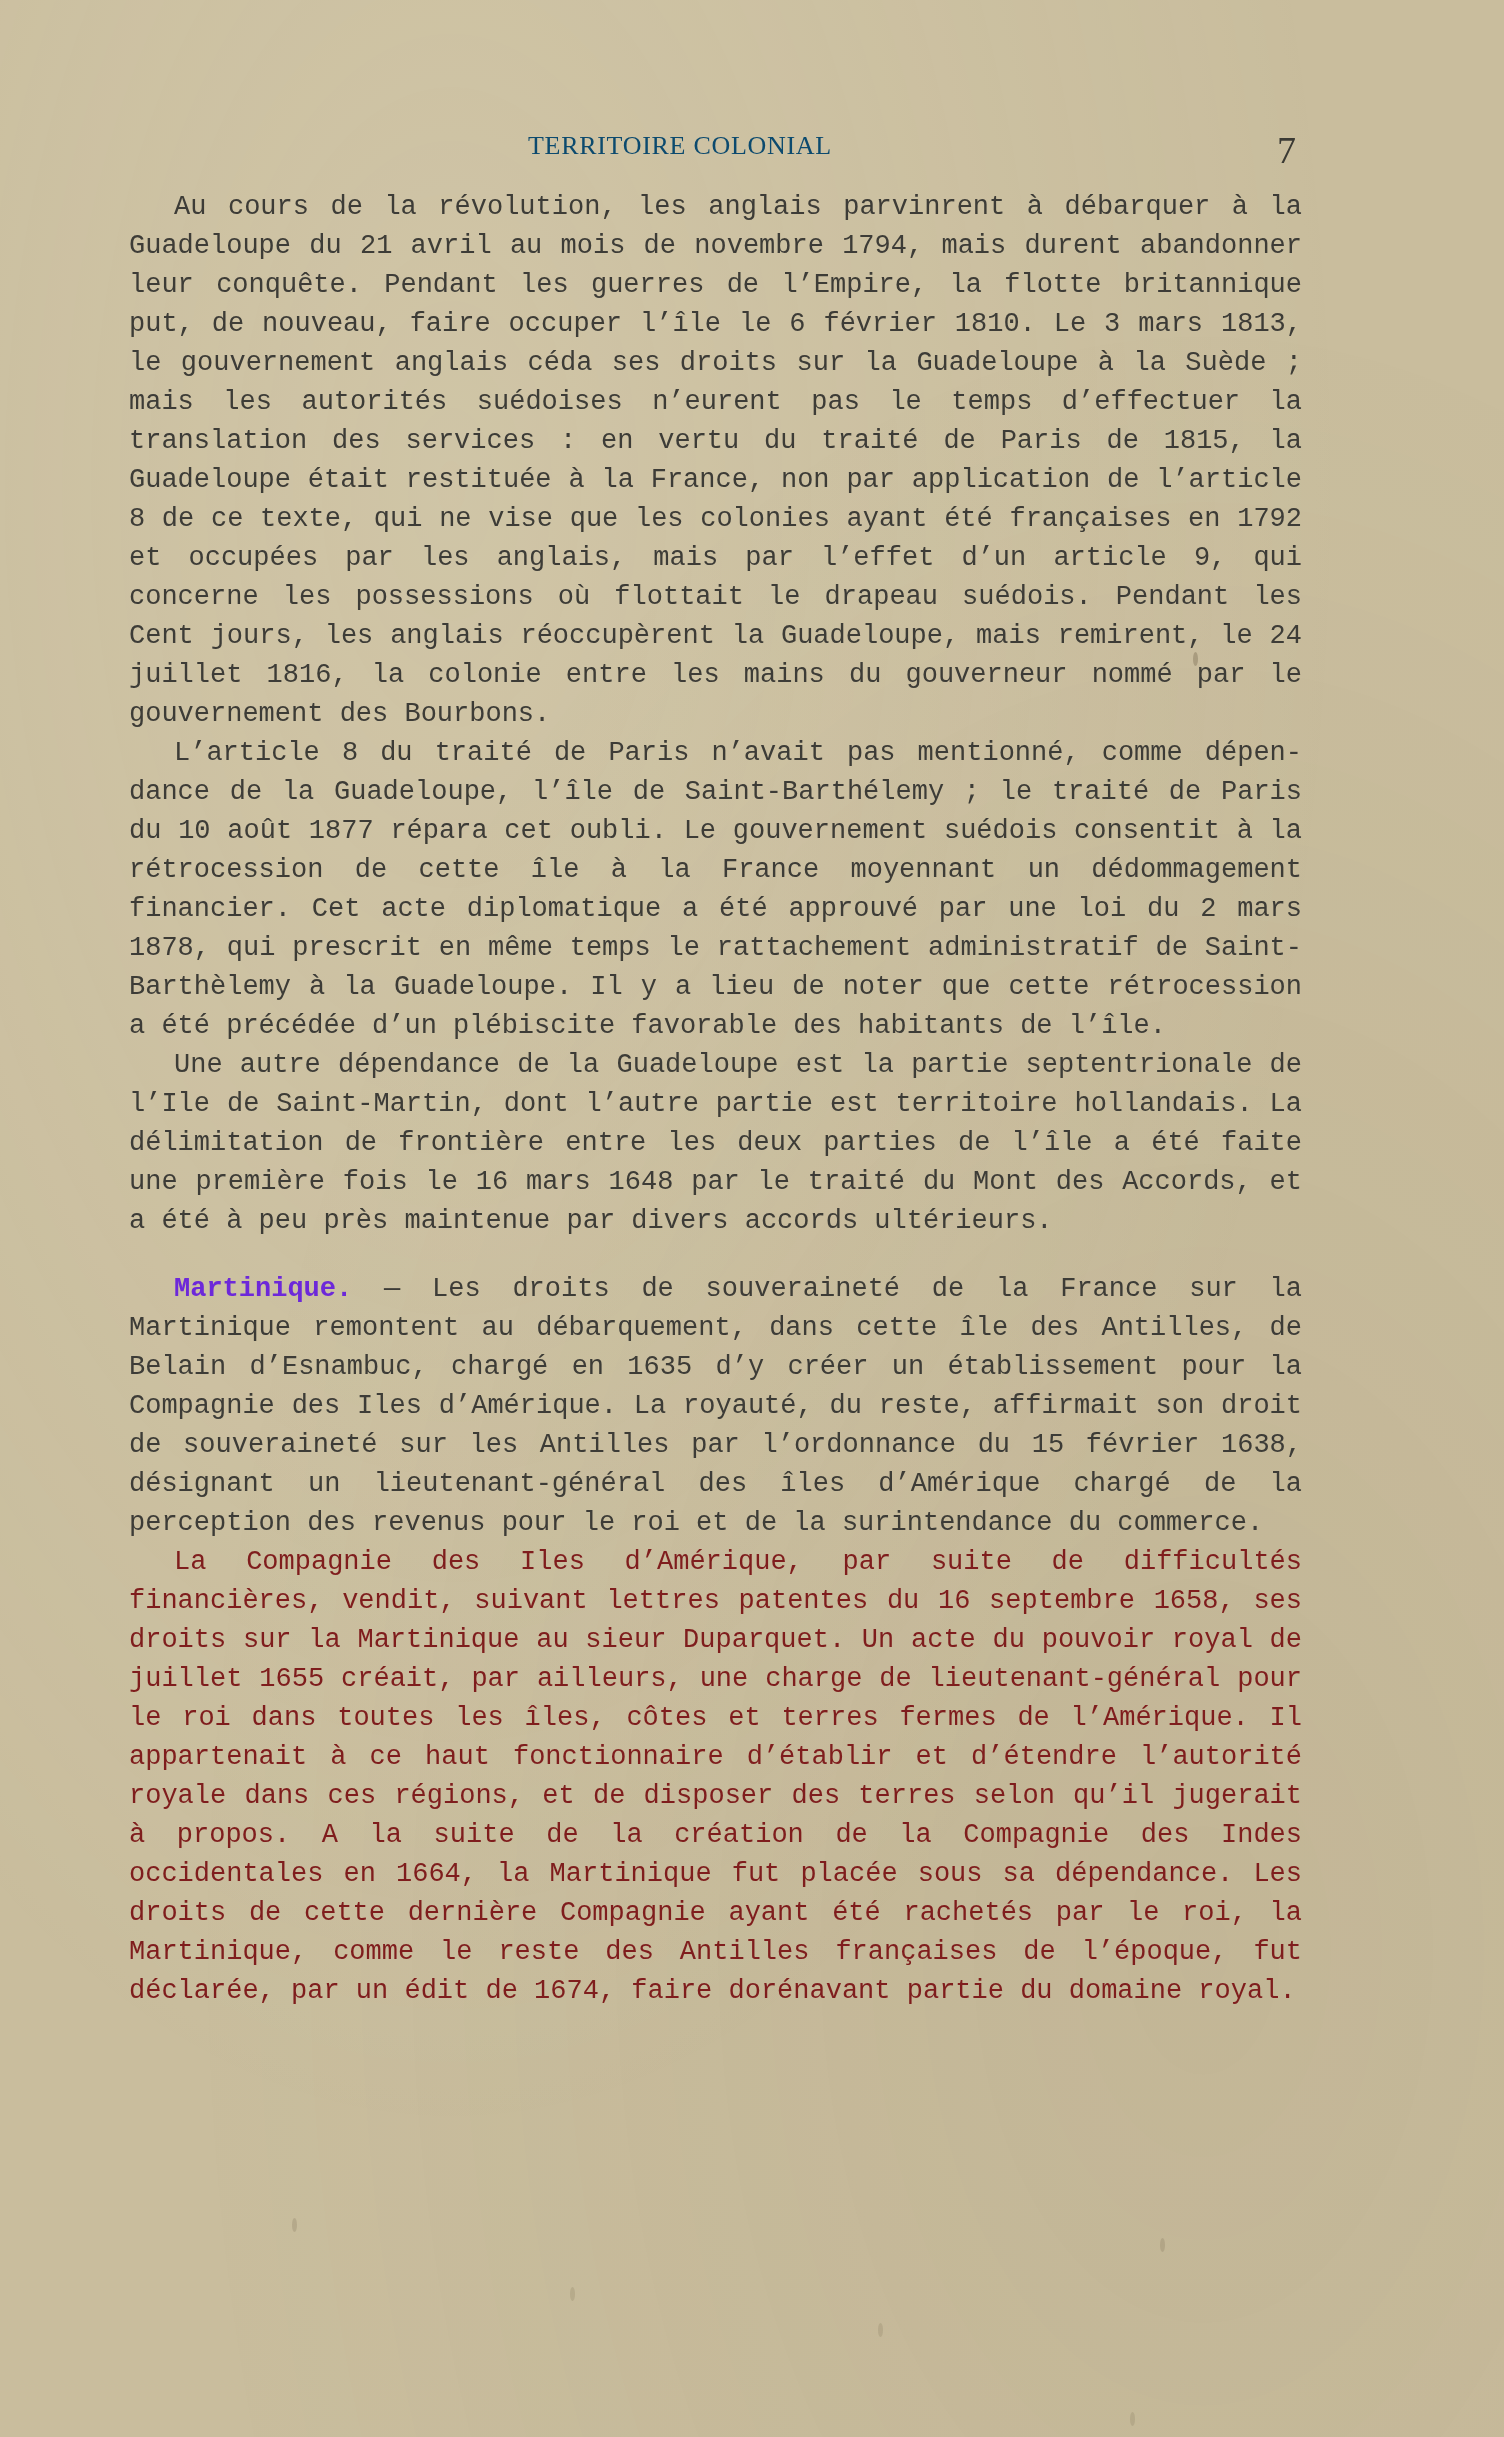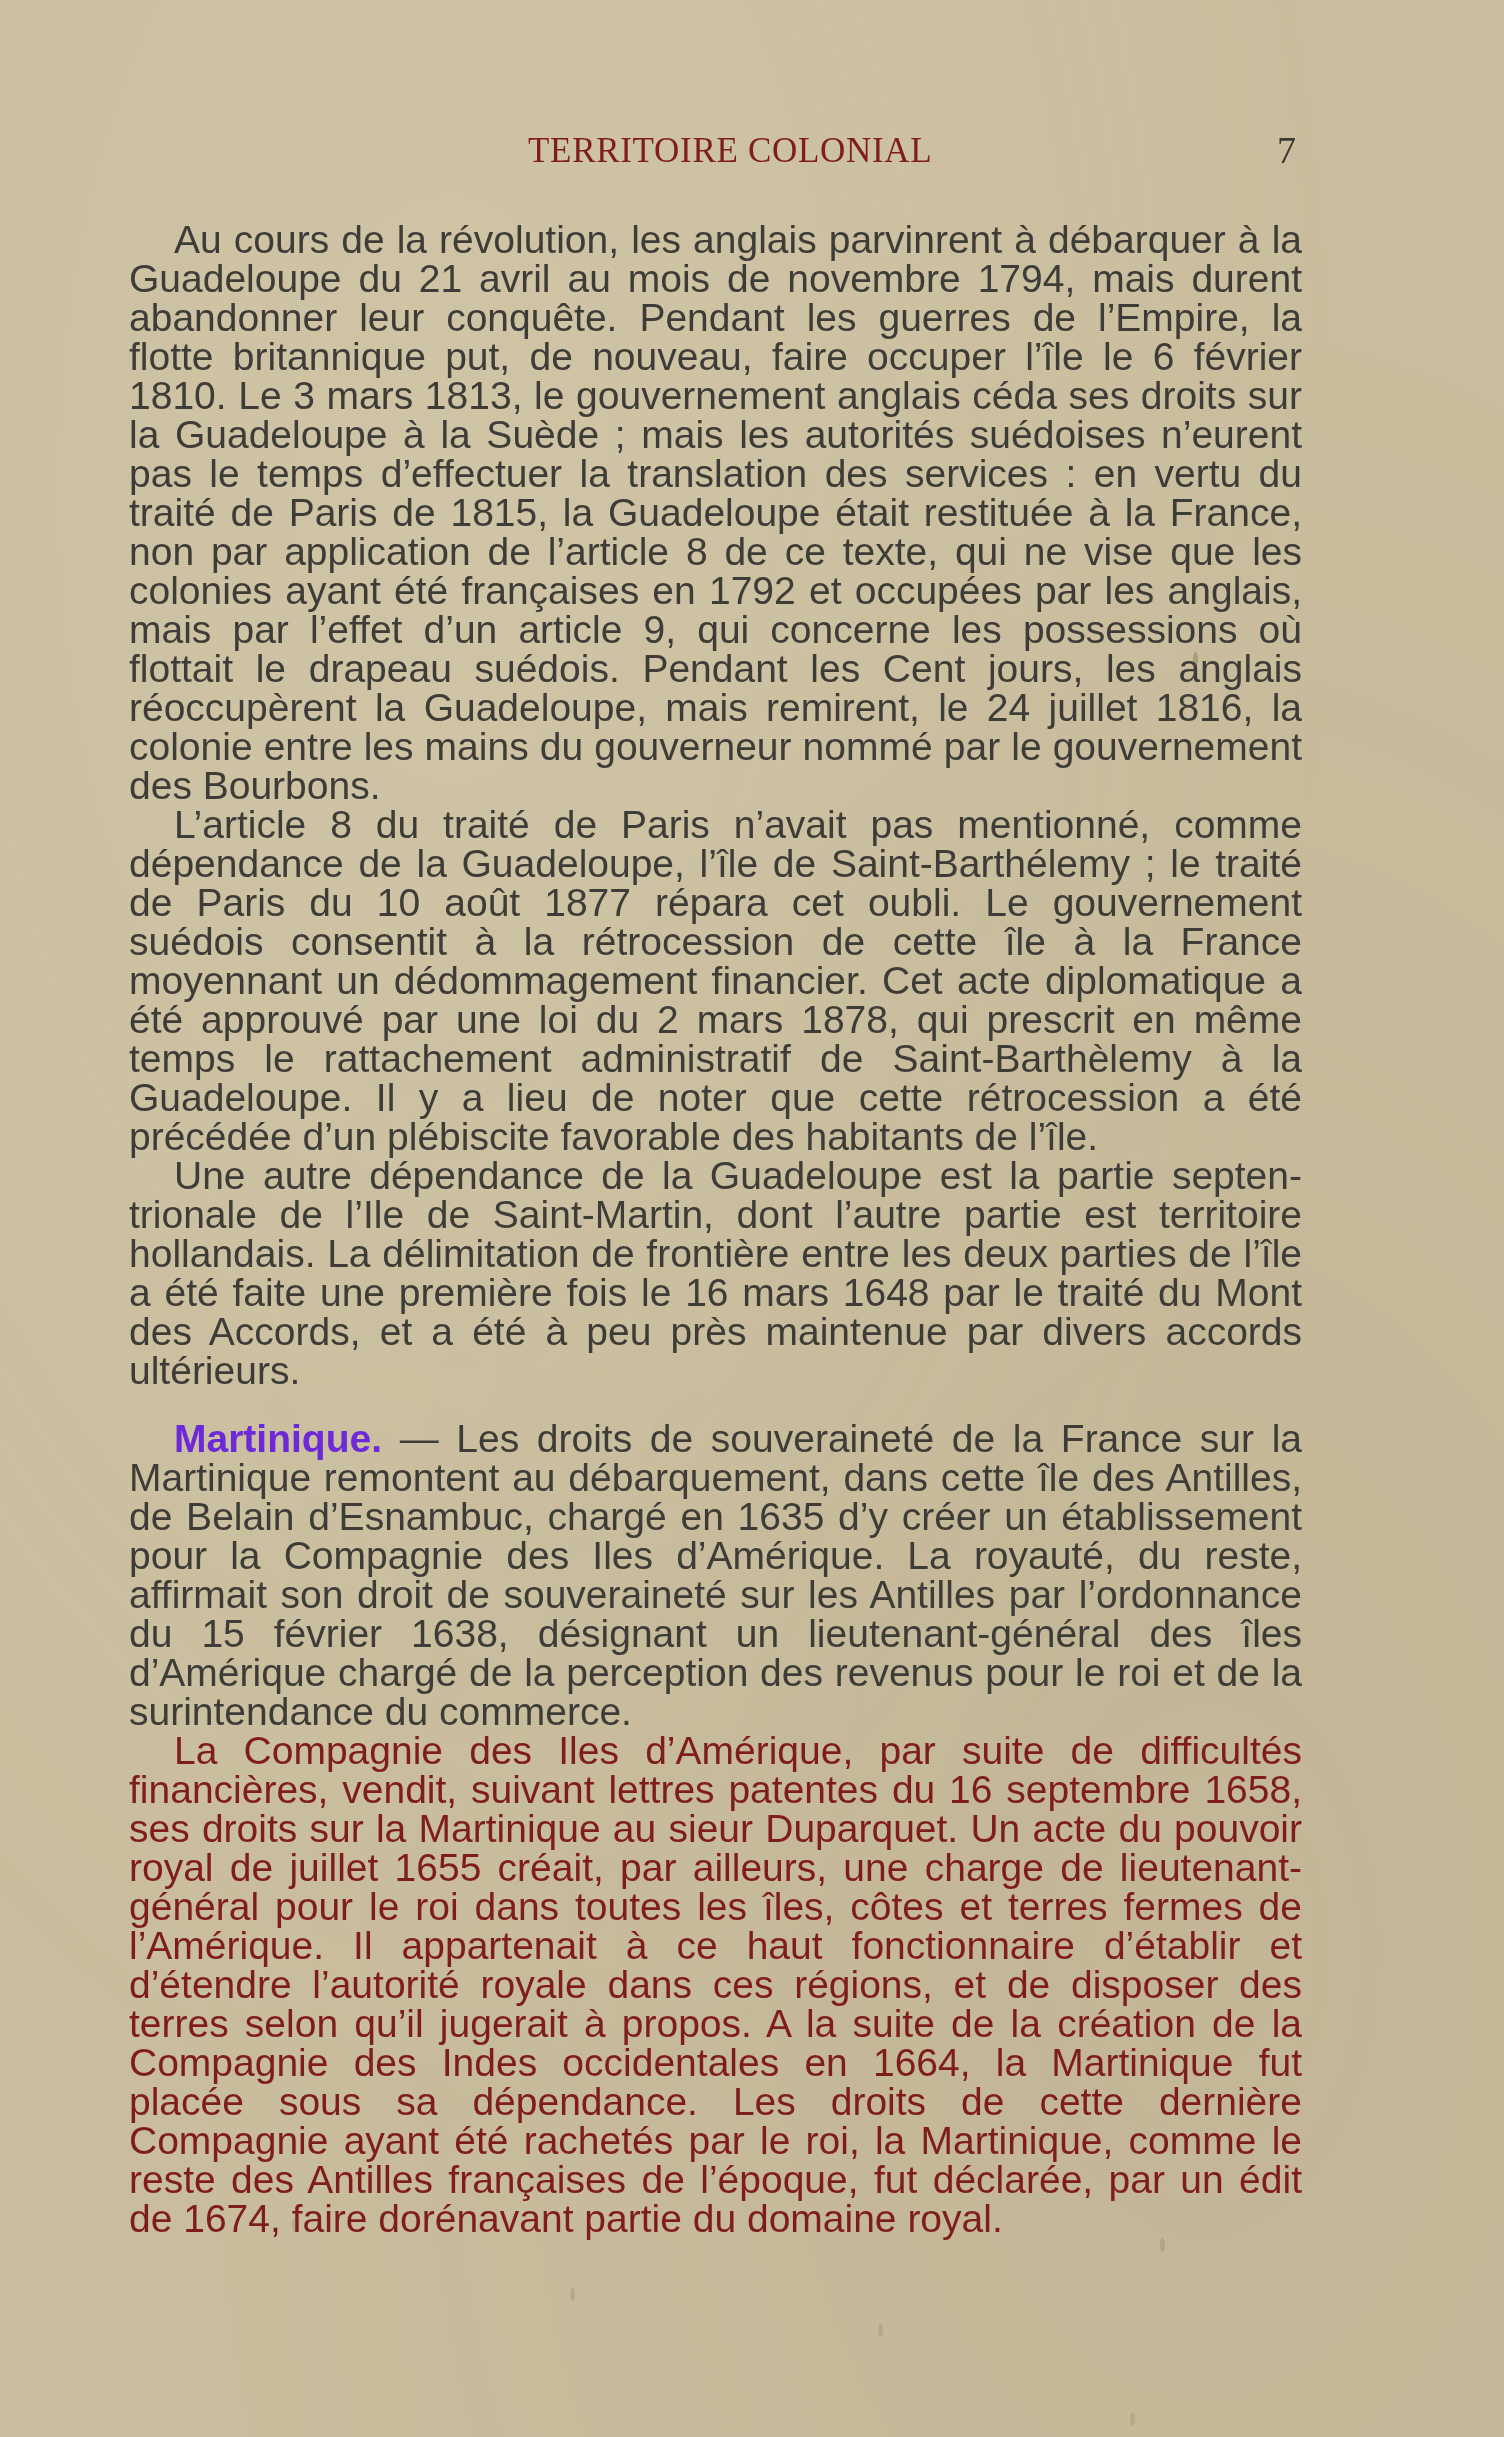--- a/index.html
+++ b/index.html
@@ -22,40 +22,40 @@
       position: absolute;
       left: 0;
       top: 0;
       width: 1505px;
       height: 2438px;
     }
     .running-head {
       position: absolute;
       top: 131px;
       left: 528px;
-      font-size: 35px;
+      font-size: 26px;
       letter-spacing: 0.7px;
-      color: #7f1d1d;
+      color: #0c4a6e;
       font-family: "Liberation Serif", "DejaVu Serif", serif;
     }
     .page-number {
       position: absolute;
       top: 128px;
       left: 1277px;
       font-size: 38px;
       color: #3b3a34;
       font-family: "Liberation Serif", "DejaVu Serif", serif;
     }
     .body-text {
       position: absolute;
-      top: 220px;
+      top: 188px;
       left: 129px;
       width: 1173px;
-      font-family: Liberation Sans, sans-serif;
-      font-size: 39px;
+      font-family: Liberation Mono, monospace;
+      font-size: 27px;
       line-height: 39px;
       text-align: justify;
       hyphens: manual;
       color: #3d3c37;
     }
     .body-text p {
       margin: 0;
       text-indent: 45px;
     }
     .body-text p.section-start {

